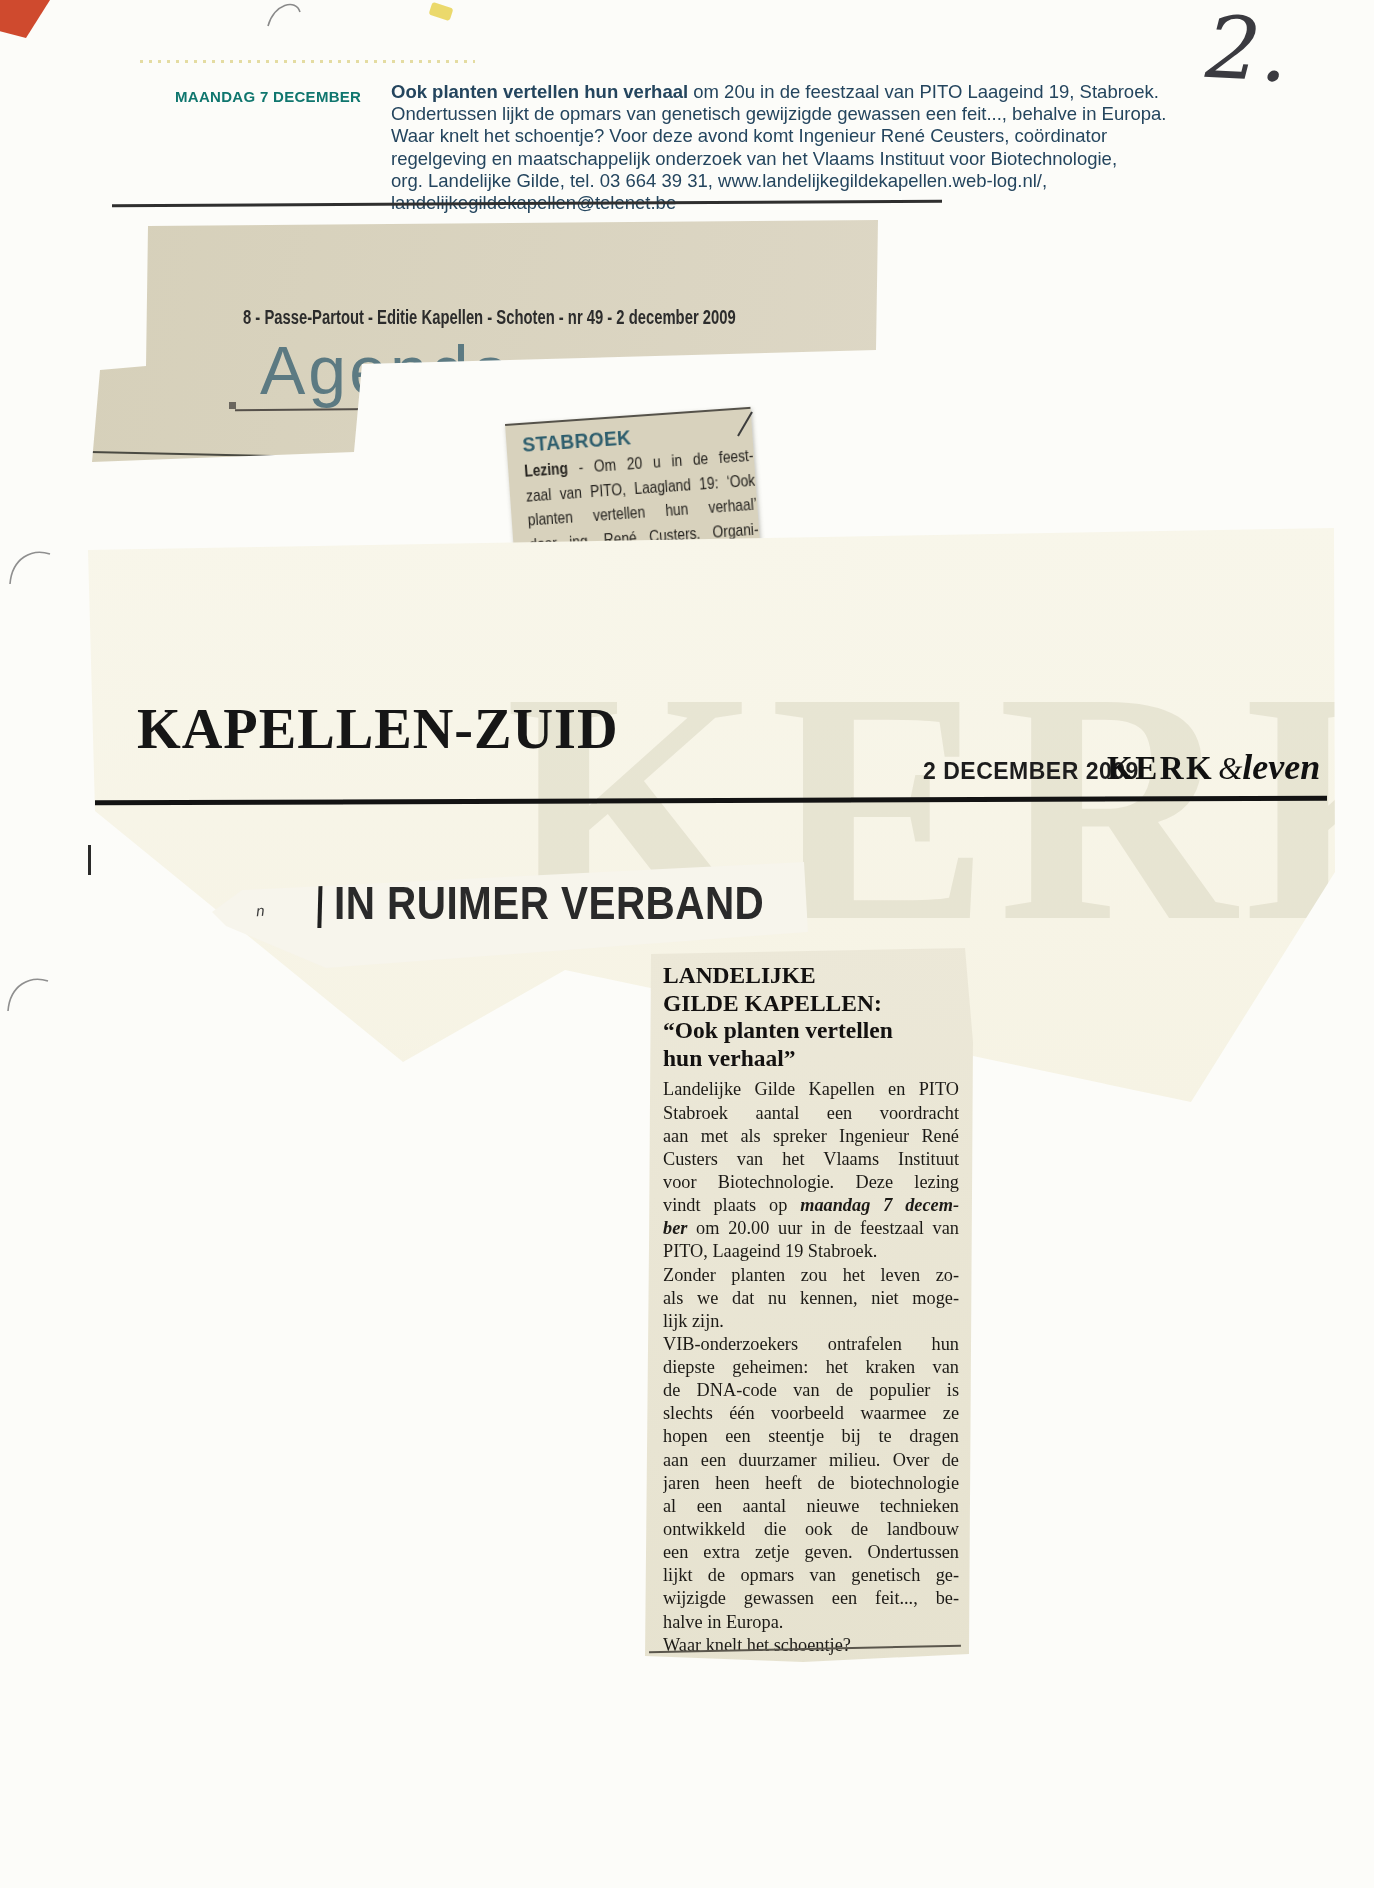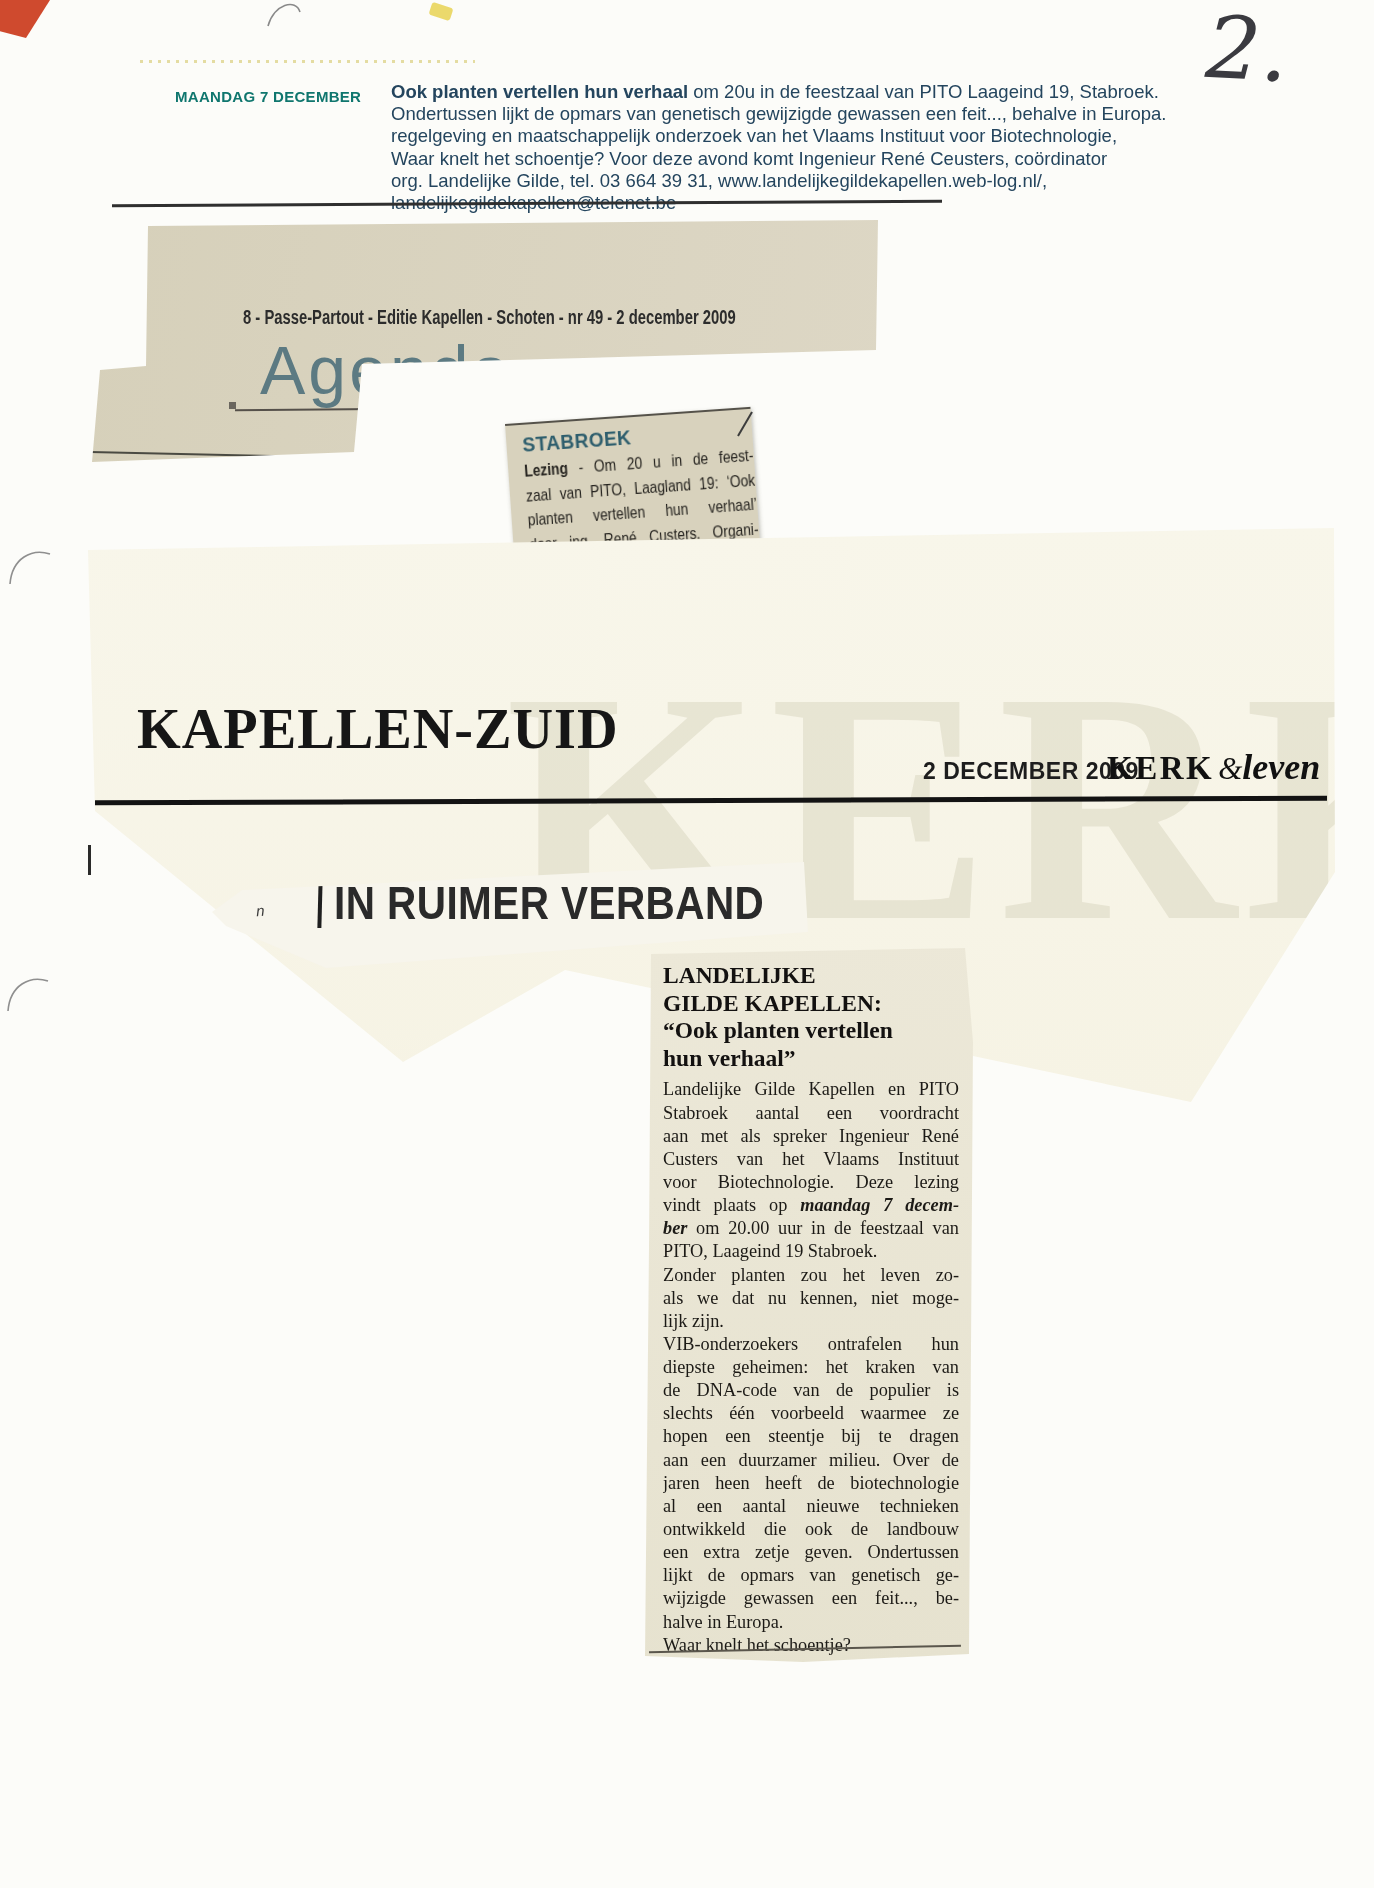--- a/index.html
+++ b/index.html
@@ -144,22 +144,22 @@
   <svg class="abs punch-arc2" width="46" height="40">
     <path d="M4,38 C6,12 26,2 44,8" stroke="#8f8f8f" stroke-width="1.6" fill="none"></path>
   </svg>
   <div class="abs edge-tick noi"></div>
 
   <div class="abs dotted-rule noi"></div>
   <div class="abs date-label">MAANDAG 7 DECEMBER</div>
   <div class="abs top-par">
       <div class="tl nj"><span class="b">Ook planten vertellen hun verhaal</span><span> om 20u in de feestzaal van PITO Laageind 19, Stabroek.</span></div>
       <div class="tl nj"><span>Ondertussen lijkt de opmars van genetisch gewijzigde gewassen een feit..., behalve in Europa.</span></div>
+      <div class="tl nj"><span>Waar knelt het schoentje? Voor deze avond komt Ingenieur René Ceusters, coördinator</span></div>
       <div class="tl nj"><span>regelgeving en maatschappelijk onderzoek van het Vlaams Instituut voor Biotechnologie,</span></div>
-      <div class="tl nj"><span>Waar knelt het schoentje? Voor deze avond komt Ingenieur René Ceusters, coördinator</span></div>
       <div class="tl nj"><span>org. Landelijke Gilde, tel. 03 664 39 31, www.landelijkegildekapellen.web-log.nl/,</span></div>
       <div class="tl nj"><span>landelijkegildekapellen@telenet.be</span></div>
     </div>
   <div class="abs top-rule noi"></div>
 
   <div class="abs agenda-clip">
     <div class="abs agenda-header">8 - Passe-Partout - Editie Kapellen - Schoten -  nr 49 - 2 december 2009</div>
     <div class="abs agenda-title">Agenda</div>
     <div class="abs agenda-underline-square noi"></div>
     <div class="abs agenda-underline noi"></div>

